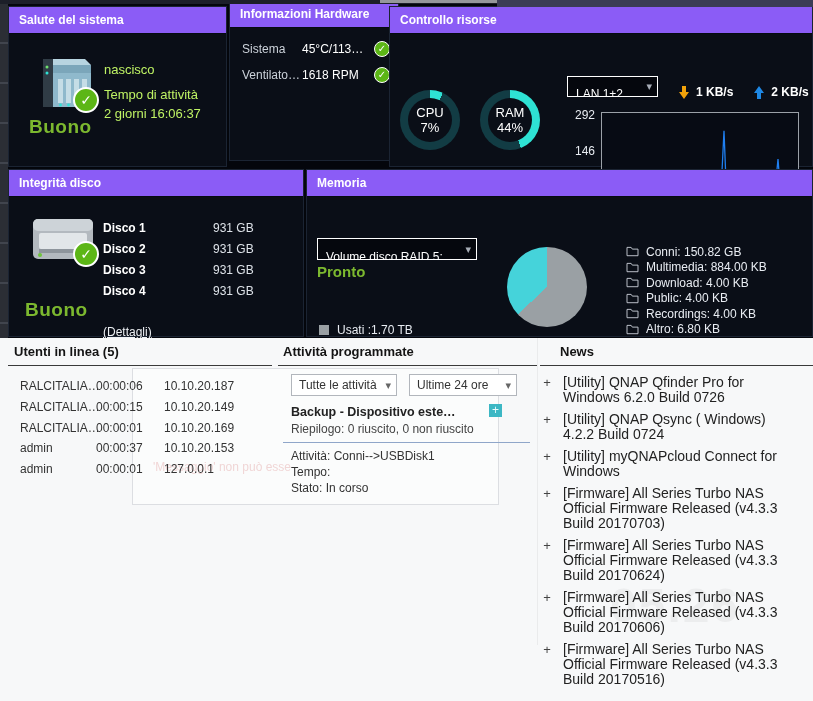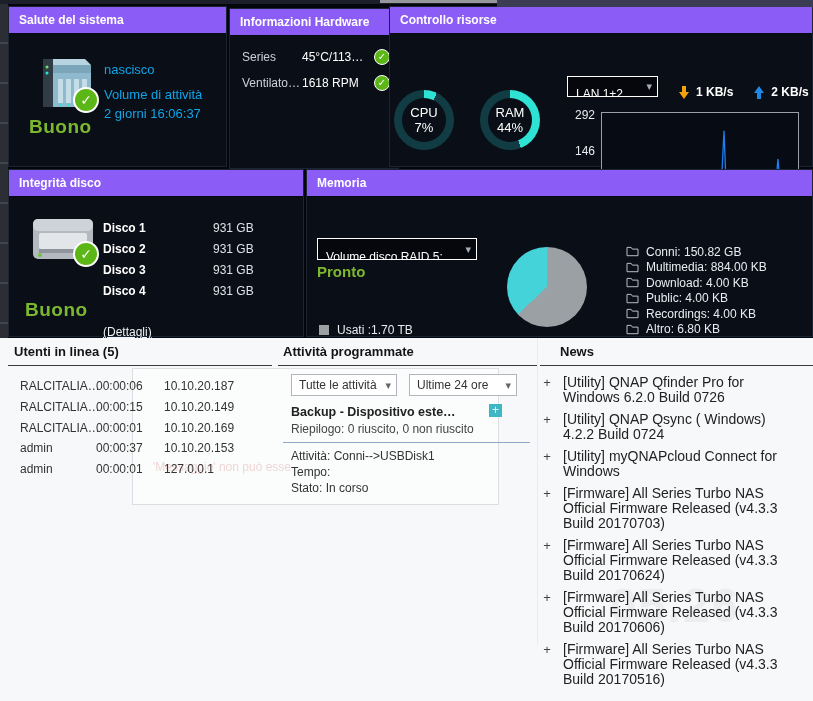--- a/index.html
+++ b/index.html
@@ -15,52 +15,52 @@
   .dark{position:absolute;left:0;top:0;width:813px;height:338px;background:#04060c;}
   .left-strip{position:absolute;left:0;top:4px;width:8px;height:334px;background:#2b2e35;
     background-image:repeating-linear-gradient(to bottom,#2b2e35 0 38px,#41454e 38px 40px);}
 
   .panel{position:absolute;background:#0a0e17;border:1px solid #1b2433;box-sizing:border-box;}
   .panel>header{height:26px;background:#8b5cf6;border-bottom:1px solid #060a12;color:#fff;
     font-weight:bold;font-size:12px;line-height:26px;padding:0 10px;}
   .pbody{position:absolute;left:0;top:27px;right:0;bottom:0;}
 
   .p1{left:8px;top:6px;width:219px;height:161px;}
-  .p2{left:229px;top:8px;width:170px;height:161px;}
+  .p2{left:229px;top:0;width:170px;height:161px;}
   .p3{left:389px;top:6px;width:424px;height:161px;}
   .p4{left:8px;top:169px;width:296px;height:168px;}
   .p5{left:306px;top:169px;width:507px;height:168px;}
 
   .status-green{color:var(--green);font-weight:bold;}
   .status-big{font-size:19px;letter-spacing:.5px;}
 
   
   .dev-icon{position:absolute;}
   .badge{position:absolute;width:22px;height:22px;border-radius:50%;background:var(--check_green);
     border:2px solid #fff;color:#fff;font-size:14px;line-height:22px;text-align:center;}
   .badge::after{content:"✓";}
   .chk{display:inline-block;width:14px;height:14px;border-radius:50%;background:var(--check_green);
     border:1px solid #fff;color:#fff;font-size:10px;line-height:13px;text-align:center;box-sizing:content-box;}
   .chk::after{content:"✓";}
 
-  .sys-info{position:absolute;left:95px;top:26px;color:#0ea5e9;font-size:13px;line-height:19px;}
+  .sys-info{position:absolute;left:95px;top:26px;color:#bef264;font-size:13px;line-height:19px;}
   .sys-info .host{margin-bottom:6px;}
 
   
   .hw-rows{position:absolute;left:12px;top:8px;right:6px;}
   .hw-row{display:grid;grid-template-columns:60px auto 18px;align-items:center;height:26px;}
   .hw-row .lbl{color:#ccd2da;font-size:12px;}
   .hw-row .val{color:#fff;font-size:12px;}
 
   
   .donut{position:absolute;width:60px;height:60px;border-radius:50%;}
   .donut .hole{position:absolute;left:8px;top:8px;width:44px;height:44px;border-radius:50%;
     background:#0a0e17;display:flex;flex-direction:column;align-items:center;justify-content:center;
     color:#fff;font-size:13px;line-height:15px;}
-  .cpu-donut{left:4px;top:56px;} .ram-donut{left:90px;top:56px;}
+  .cpu-donut{left:10px;top:56px;} .ram-donut{left:90px;top:56px;}
 
   .dk-select{position:absolute;border:1px solid #fff;background:#05070d;color:#fff;font-size:12px;
     line-height:19px;padding:8px 18px 0 8px;box-sizing:border-box;cursor:pointer;white-space:nowrap;overflow:hidden;}
   .dk-select::after{content:"▾";position:absolute;right:5px;top:0;color:#a7adb6;font-size:11px;}
   .lan-select{left:177px;top:42px;width:91px;height:21px;}
 
   .rates{position:absolute;left:288px;top:51px;display:flex;align-items:center;gap:6px;
     color:#fff;font-size:12px;font-weight:bold;}
   .rates .gap{width:8px;}
 
@@ -154,33 +154,33 @@
             <circle cx="29.5" cy="54" r="1.4" fill="#2ee2d4"></circle>
             <circle cx="37.5" cy="54" r="1.4" fill="#2ee2d4"></circle>
             <circle cx="45.5" cy="54" r="1.4" fill="#2ee2d4"></circle>
             <circle cx="53.5" cy="54" r="1.4" fill="#2ee2d4"></circle>
           </svg>
           <span class="badge" style="left:42px;top:36px;"></span>
         </div>
         <div class="status-green status-big" style="position:absolute;left:20px;top:82px;">Buono</div>
         <div class="sys-info">
           <div class="host">nascisco</div>
-          <div>Volume di attività</div>
+          <div>Tempo di attività</div>
           <div>2 giorni 16:06:37</div>
         </div>
       </div>
     </section>
 
     <section class="panel p2">
       <header>Informazioni Hardware</header>
       <div class="pbody">
         <div class="hw-rows">
 
             <div class="hw-row">
-              <span class="lbl">Series</span>
+              <span class="lbl">Sistema</span>
               <span class="val">45°C/113…</span>
               <span class="chk"></span>
             </div>
 
             <div class="hw-row">
               <span class="lbl">Ventilato…</span>
               <span class="val">1618 RPM</span>
               <span class="chk"></span>
             </div>
           </div>

